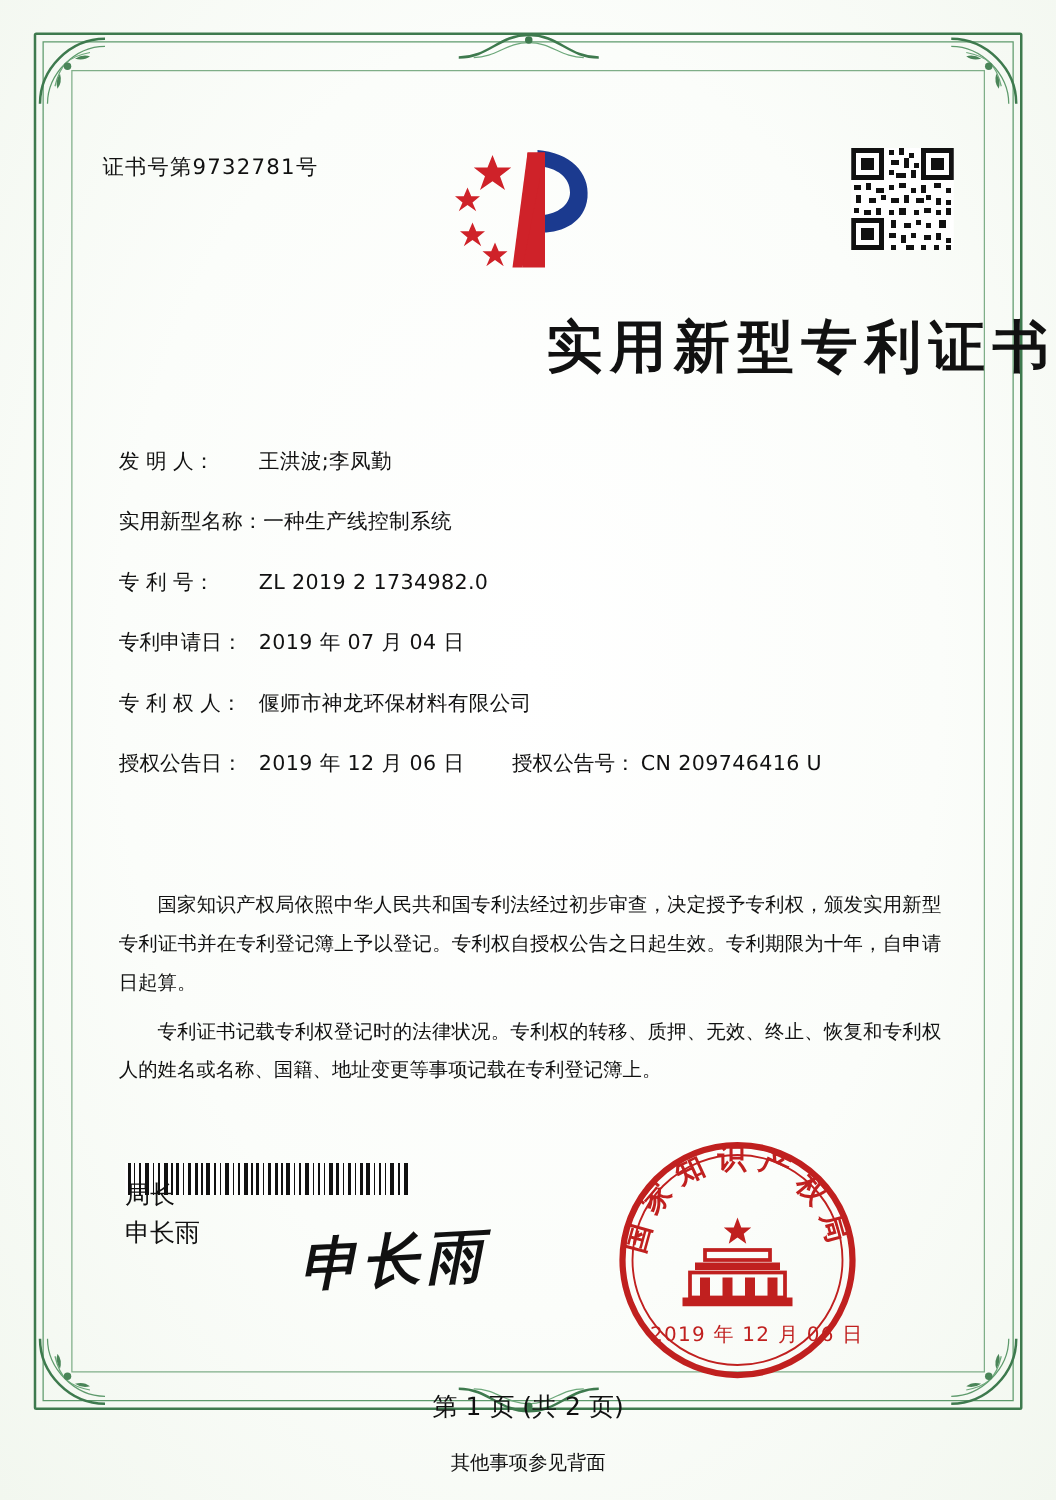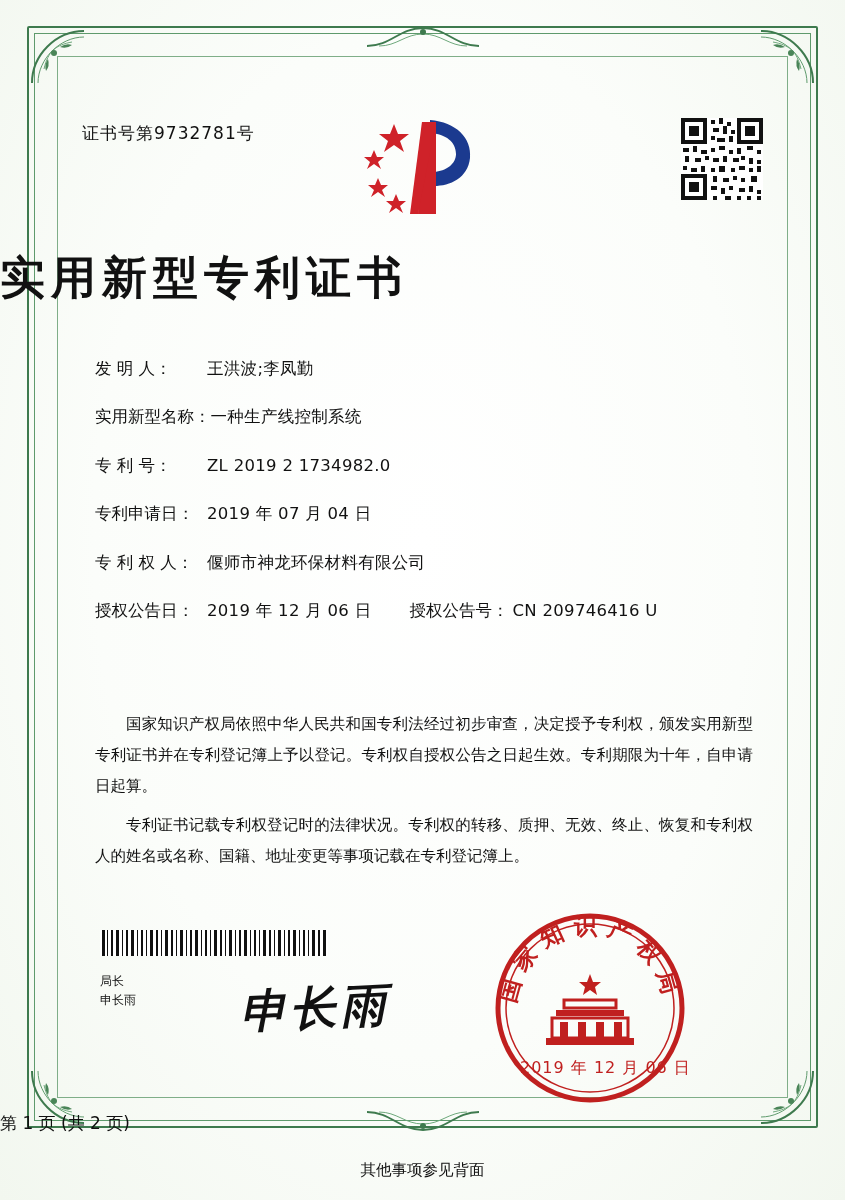--- a/index.html
+++ b/index.html
@@ -59,21 +59,21 @@
   .logo{
     position:absolute;left:352px;top:112px;width:140px;height:110px;
   }
   .qr{
     position:absolute;right:82px;top:118px;width:82px;height:82px;
   }
   .qr svg{display:block;}
 
   .title{
     position:absolute;left:0;right:0;top:248px;
-    text-align:left;
+    text-align:right;
     font-size:45px;
     letter-spacing:6px;
     font-weight:bold;
     font-family:"DejaVu Sans", sans-serif;
     color:#111;
   }
 
   .fields{
     position:absolute;left:95px;top:358px;right:95px;
     font-size:16.5px;
@@ -108,22 +108,22 @@
     text-align:justify;
   }
   .paras p{margin:0 0 8px 0;text-indent:2em;}
 
   .barcode{
     position:absolute;left:100px;top:930px;width:228px;height:26px;
   }
   .barcode svg{display:block;}
 
   .sig-label{
-    position:absolute;left:100px;top:972px;
-    font-size:12px;line-height:1.55;
+    position:absolute;left:100px;top:940px;
+    font-size:20px;line-height:1.55;
     font-family:"DejaVu Sans", sans-serif;
     color:#111;
   }
   .sig-script{
     position:absolute;left:240px;top:978px;
     font-size:46px;
     font-family:"DejaVu Serif", serif;
     font-style:italic;
     font-weight:bold;
     color:#111;
@@ -138,22 +138,22 @@
   .seal-date{
     position:absolute;left:520px;top:1058px;
     font-size:16px;
     font-family:"DejaVu Sans", sans-serif;
     color:#c0201f;
     letter-spacing:1px;
   }
 
   .page-num{
     position:absolute;left:0;right:0;top:1112px;
-    text-align:left;
-    font-size:17px;
+    text-align:center;
+    font-size:20px;
     font-family:"DejaVu Sans", sans-serif;
     color:#111;
   }
   .footnote{
     position:absolute;left:0;right:0;top:1160px;
     text-align:center;
     font-size:15.5px;
     font-family:"DejaVu Sans", sans-serif;
     color:#111;
   }

